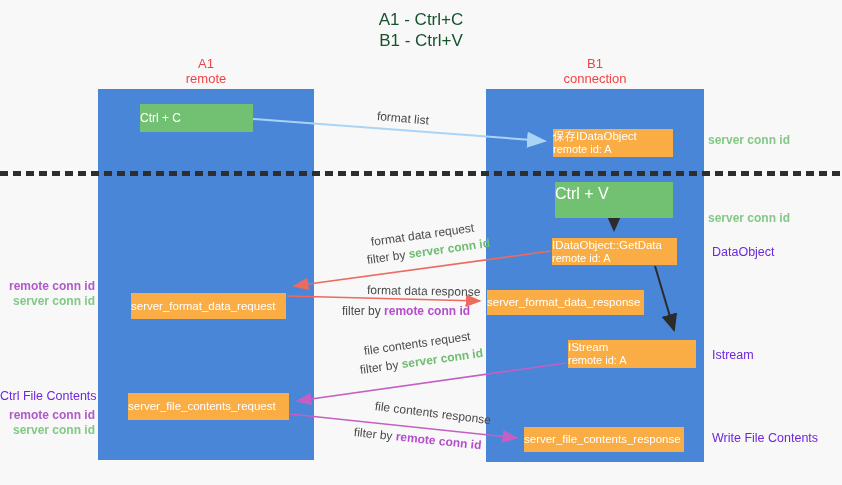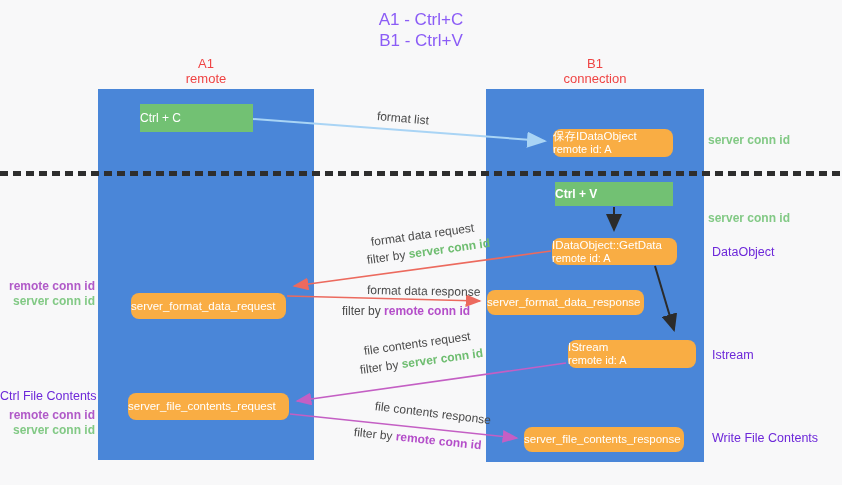--- a/index.html
+++ b/index.html
@@ -1,42 +1,42 @@
 <!DOCTYPE html>
 <html><head>
 <meta charset="utf-8">
 <style>
   html,body{margin:0;padding:0;}
   body{font-family:"Liberation Sans", sans-serif; background:#f8f8f9;}
   #canvas{position:relative; width:842px; height:485px; background:#f8f8f9; overflow:hidden;}
 
-  .title{position:absolute; left:0; right:0; top:9px; text-align:center; color:#8b5cf6;
+  .title{position:absolute; left:0; right:0; top:9px; text-align:center; color:#14532d;
          font-size:17px; line-height:21px;}
 
   .lifeline-header{position:absolute; text-align:center; color:#ef4444; font-size:13px; line-height:15px;}
   .lifeline-header.left{left:98px; width:216px; top:56px;}
   .lifeline-header.right{left:486px; width:218px; top:56px;}
 
   .lifeline{position:absolute; background:#4a86d8;}
   .lifeline.left{left:98px; top:89px; width:216px; height:371px;}
   .lifeline.right{left:486px; top:89px; width:218px; height:373px;}
 
   .sep{position:absolute; left:0; top:171px; width:842px; height:5px;
        background:repeating-linear-gradient(90deg,#2e2e2e 0 8px,transparent 8px 13px);}
 
   .node{position:absolute; color:#ffffff; box-sizing:border-box;}
   .node.green{background:#72c173;}
-  .node.orange{background:#f9ad44;border-radius:8px;}
+  .node.orange{background:#f9ad44;}
   .node .l1{font-size:11.5px;}
   .node .l2{font-size:11px;}
   .two-line{display:flex; flex-direction:column; justify-content:center; line-height:13px;}
 
   #node-ctrl-c{left:140px; top:104px; width:113px; height:28px; line-height:28px; font-size:12px;}
   #node-save-obj{left:553px; top:129px; width:120px; height:28px;}
-  #node-ctrl-v{left:555px; top:182px; width:118px; height:24px; line-height:24px; font-size:12px;font-weight:bold;}
+  #node-ctrl-v{left:555px; top:182px; width:118px; height:36px; line-height:24px; font-size:16px;}
   #node-getdata{left:552px; top:238px; width:125px; height:27px;}
   #node-fmt-req{left:131px; top:277px; width:155px; height:26px; line-height:26px; font-size:11.5px;margin-top:16px;}
   #node-fmt-resp{left:487px; top:290px; width:157px; height:25px; line-height:25px; font-size:11.5px;}
   #node-istream{left:568px; top:340px; width:128px; height:28px;}
   #node-file-req{left:128px; top:393px; width:161px; height:27px; line-height:27px; font-size:11.5px;}
   #node-file-resp{left:524px; top:427px; width:160px; height:25px; line-height:25px; font-size:11.5px;}
 
   .side{position:absolute; font-size:12px; white-space:nowrap;}
   .side.gray{color:#6d28d9; font-size:12.5px;}
   .side.green{color:#82c985; font-weight:bold;}

